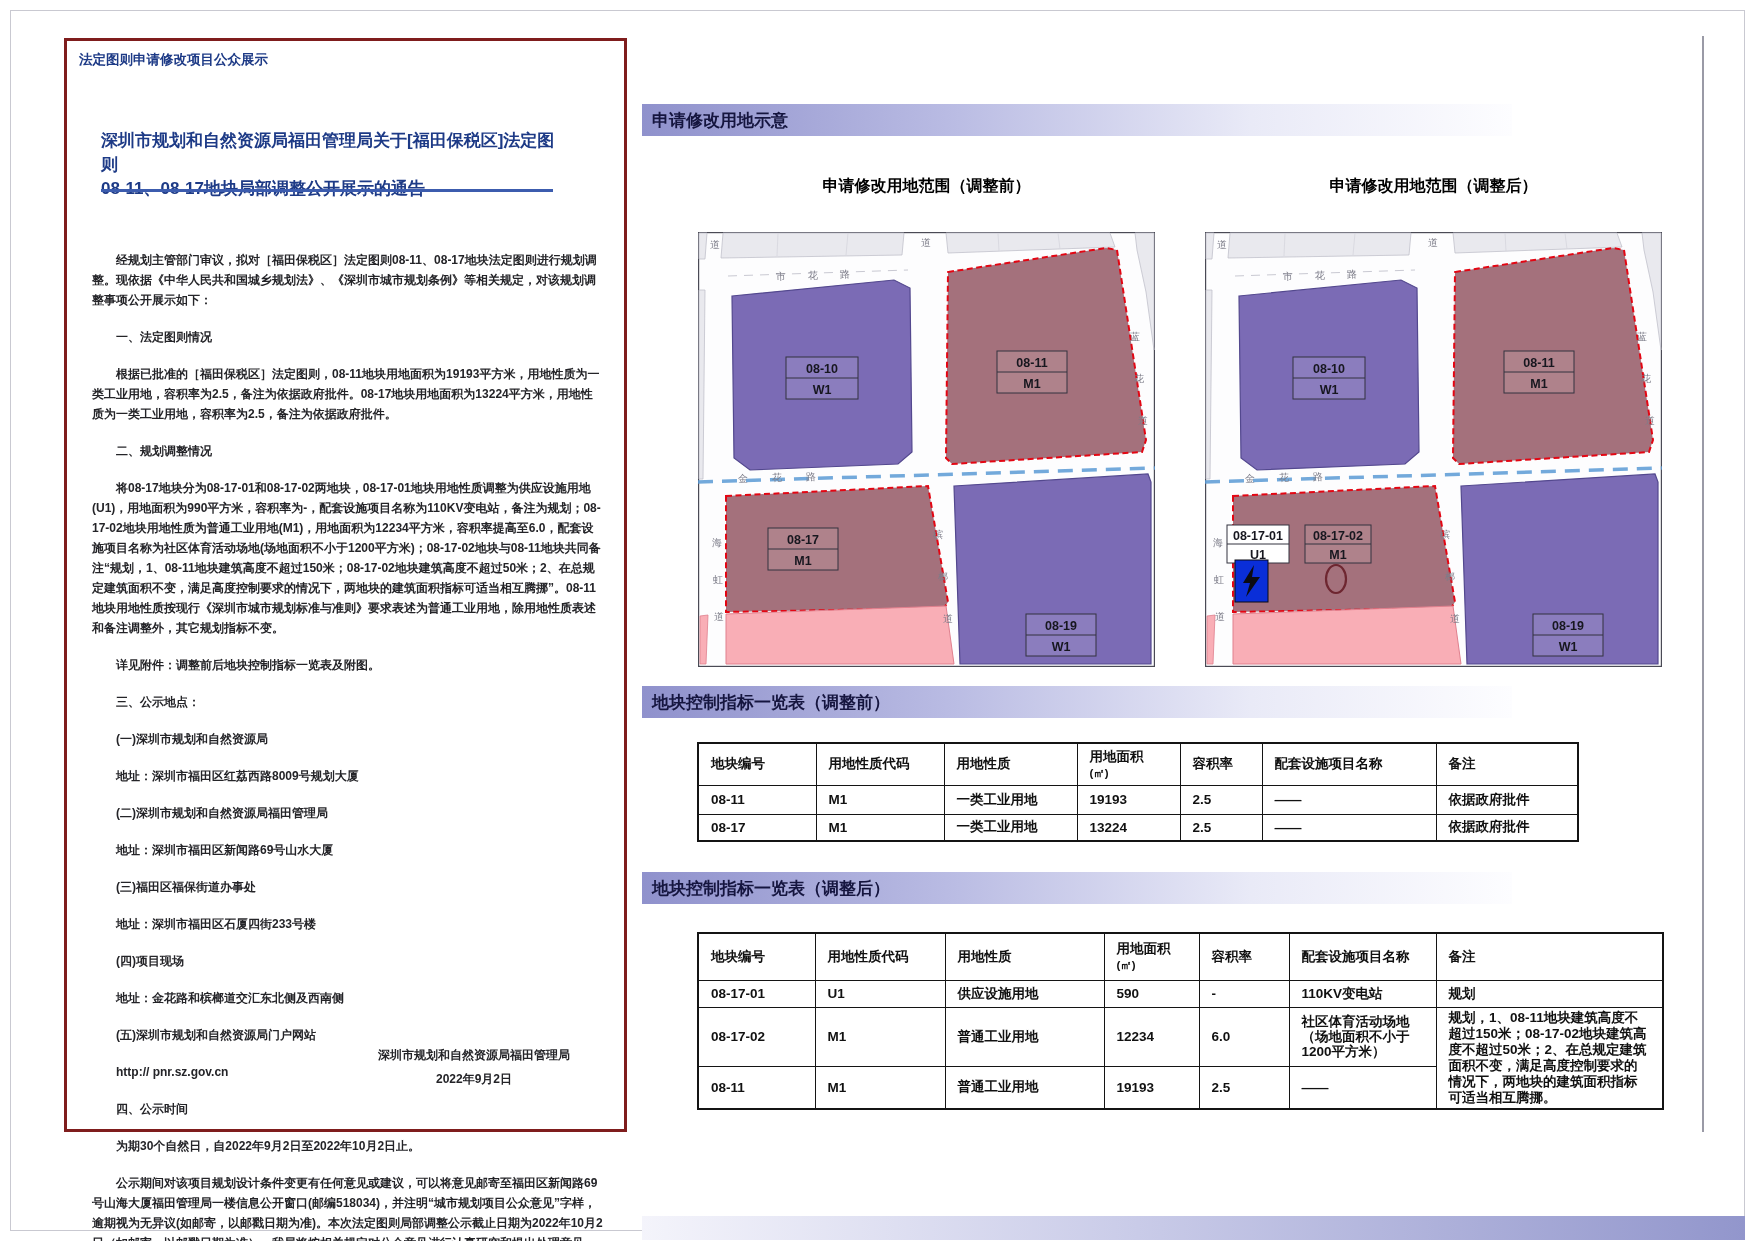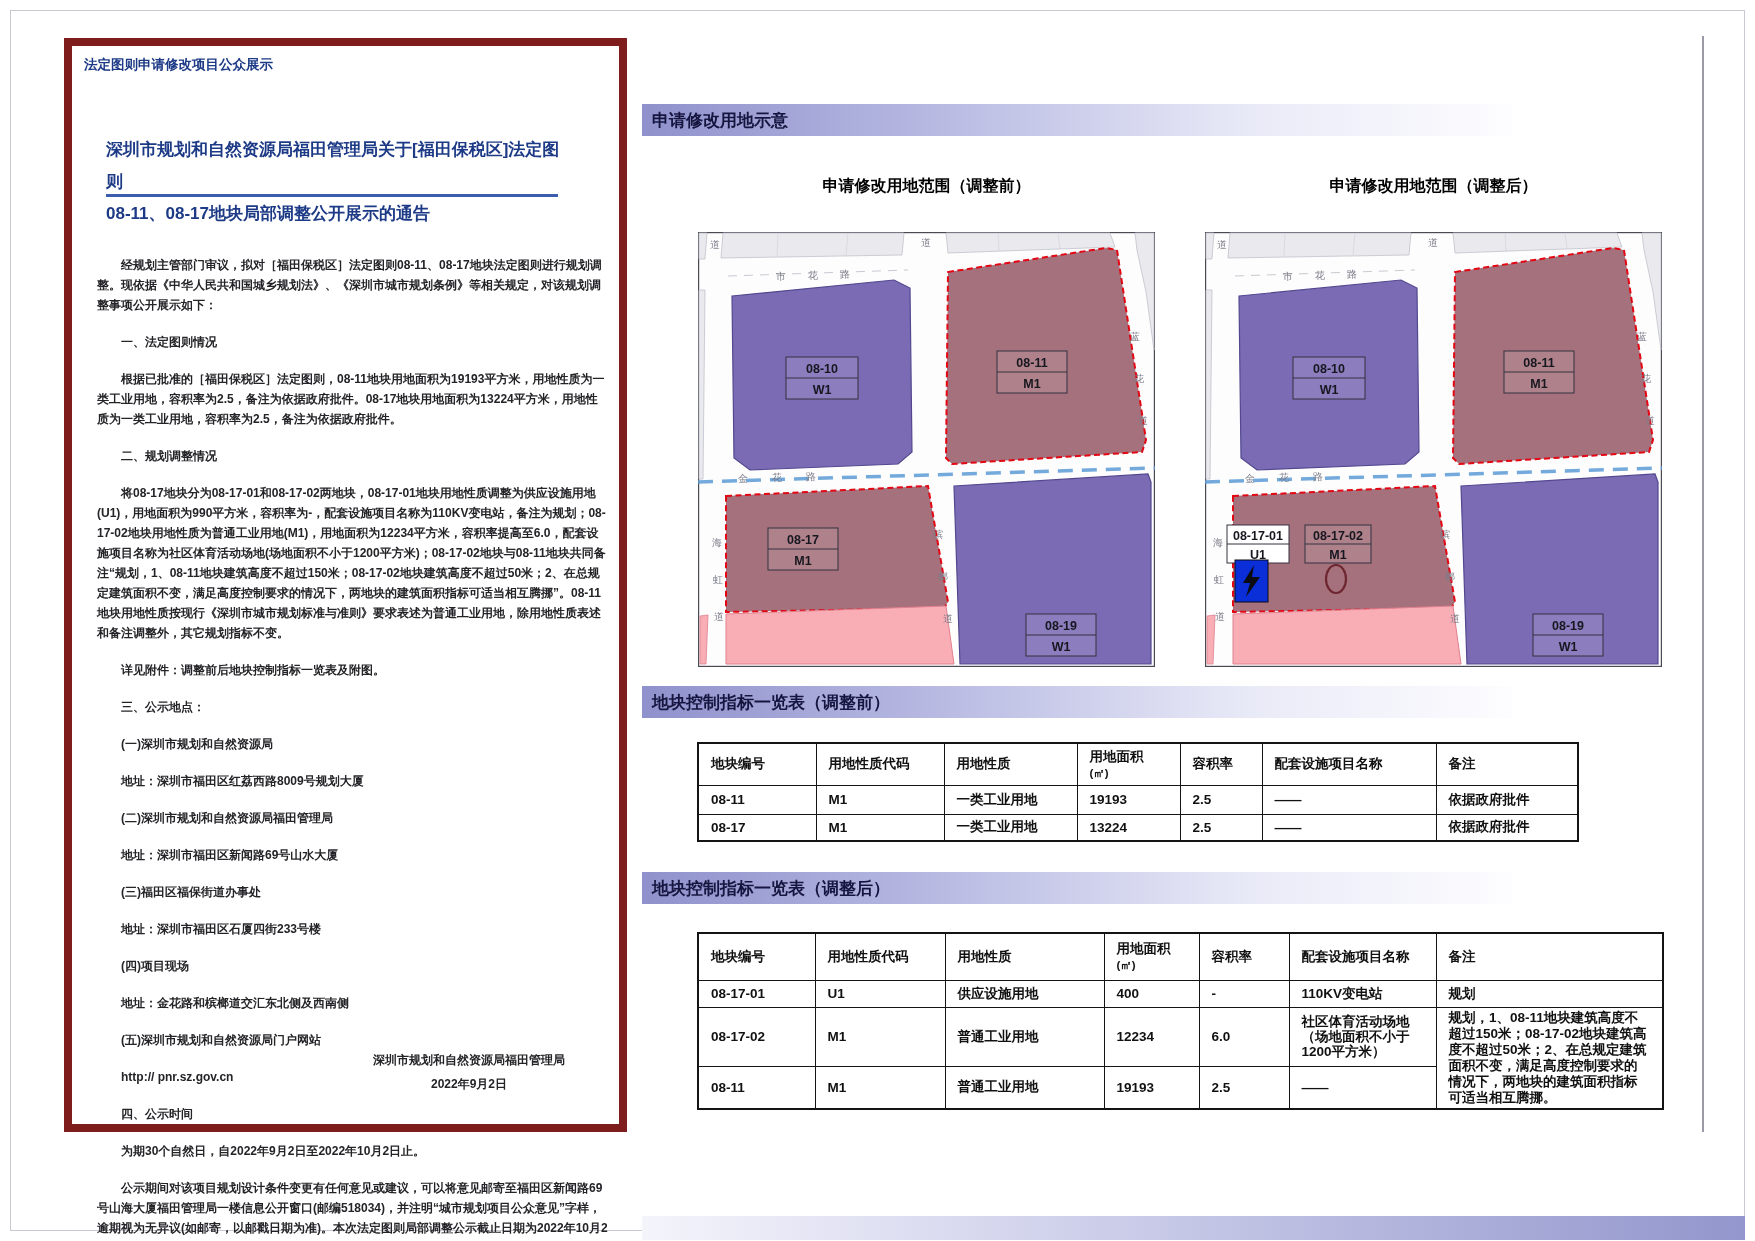--- a/index.html
+++ b/index.html
@@ -4,23 +4,23 @@
 <style>
   html,body{margin:0;padding:0;background:#fff;}
   .canvas{position:relative;width:1755px;height:1241px;background:#ffffff;overflow:hidden;
           font-family:"Liberation Sans", sans-serif;color:#1c1c1c;}
   .page-frame{position:absolute;left:10px;top:10px;width:1733px;height:1219px;
               border:1px solid #c9c9d1;}
   .right-rule{position:absolute;left:1702px;top:36px;width:2px;height:1096px;background:#9a9aa6;}
 
   
   .left-panel{position:absolute;left:64px;top:38px;width:563px;height:1094px;
-              border:8px solid #7f1d1d;background:#fff;box-sizing:border-box;}
+              border:3px solid #7f1d1d;background:#fff;box-sizing:border-box;}
   .doc-banner{position:absolute;left:12px;top:10px;font-size:13.5px;font-weight:700;color:#1d3a86;}
-  .doc-title{position:absolute;left:34px;top:88px;width:470px;font-size:17px;line-height:32px;
+  .doc-title{position:absolute;left:34px;top:88px;width:470px;font-size:17px;line-height:24px;
              font-weight:700;color:#1d3a86;}
   .doc-title-rule{position:absolute;left:34px;top:148px;width:452px;height:3px;background:#3c5cae;}
   .doc-body{position:absolute;left:8px;top:192px;width:546px;font-size:12px;line-height:20px;
             font-weight:600;color:#242428;}
   .doc-p{margin:17px;text-indent:2em;}
   .doc-sign{position:absolute;right:54px;top:1002px;text-align:center;font-size:12px;
             line-height:24px;font-weight:600;color:#242428;}
 
   
   .grad-bar{position:absolute;height:32px;width:870px;left:642px;
@@ -326,21 +326,21 @@
             <div class="area-sub">(㎡)</div>
           </th>
       <th>容积率</th>
       <th>配套设施项目名称</th>
       <th>备注</th>
     </tr>
     <tr style="height:27px">
       <td>08-17-01</td>
       <td>U1</td>
       <td>供应设施用地</td>
-      <td>400</td>
+      <td>590</td>
       <td>-</td>
       <td>110KV变电站</td>
       <td>规划</td>
     </tr>
     <tr style="height:44px">
       <td>08-17-02</td>
       <td>M1</td>
       <td>普通工业用地</td>
       <td>12234</td>
       <td>6.0</td>

